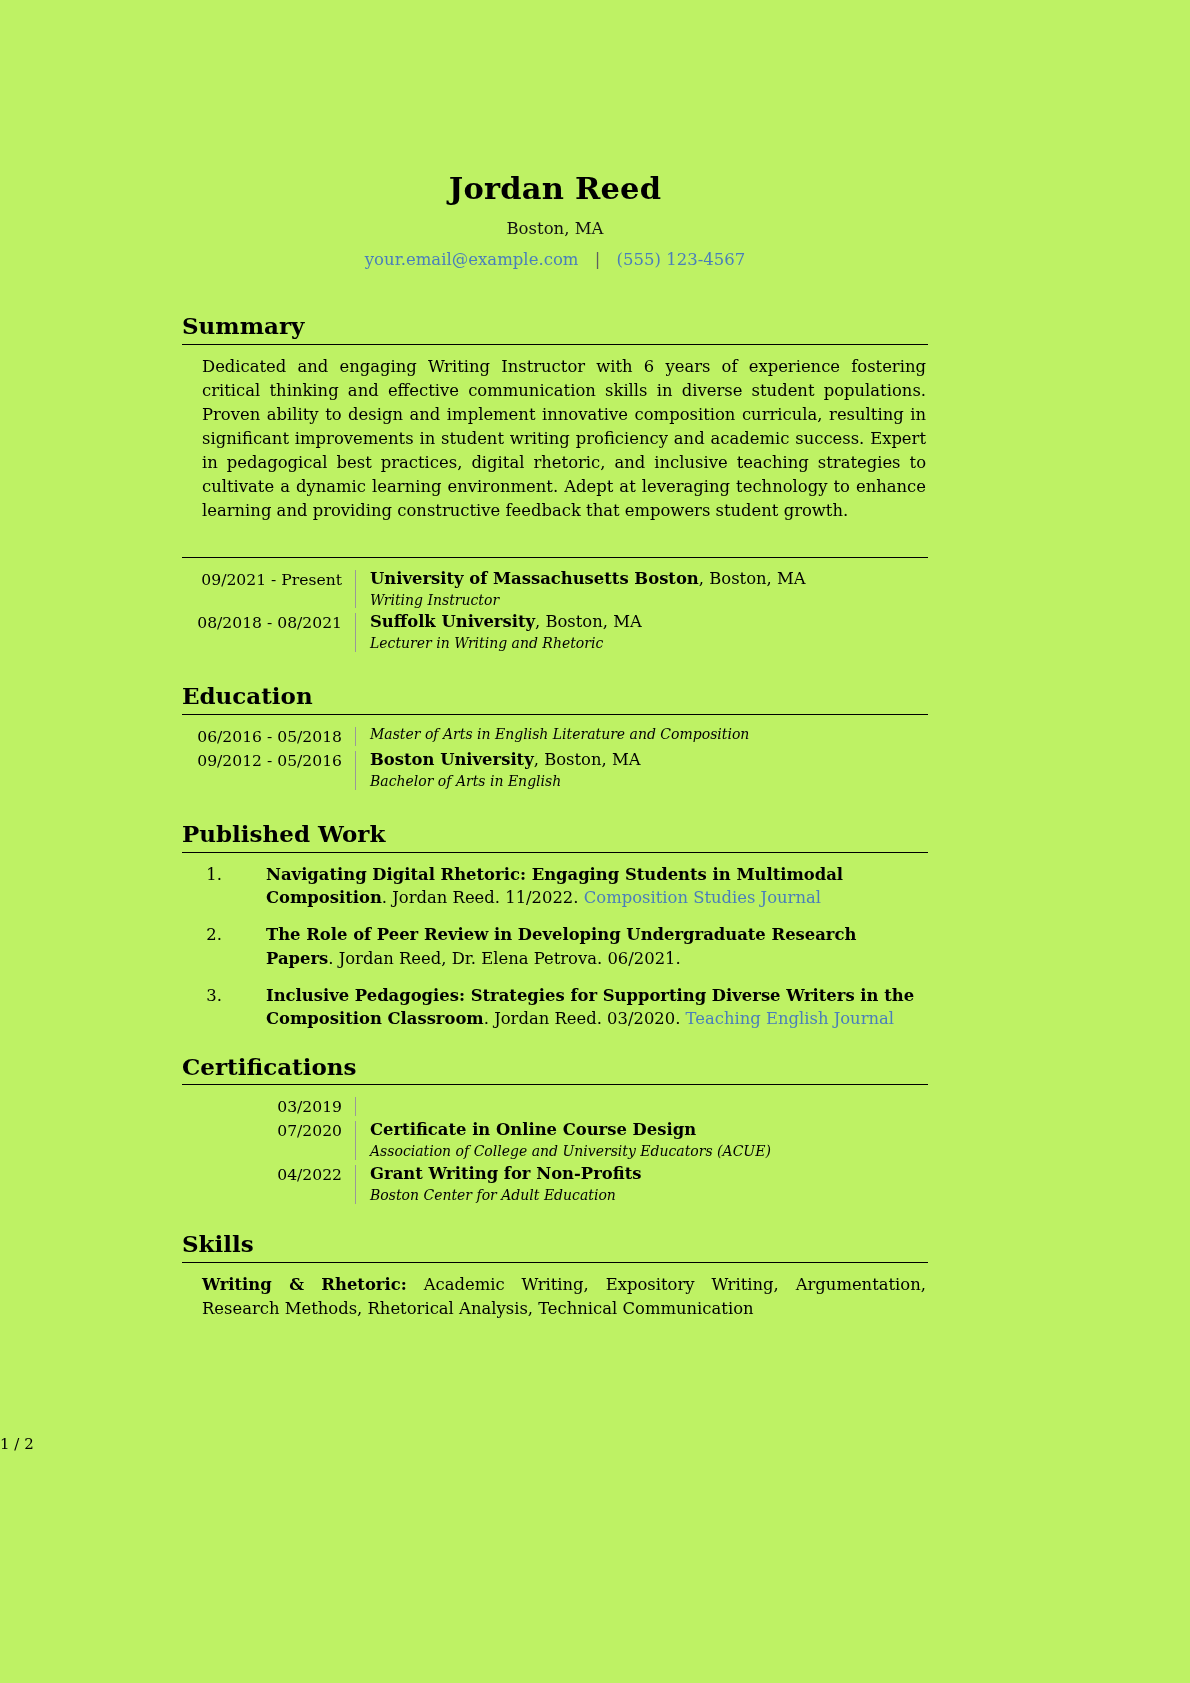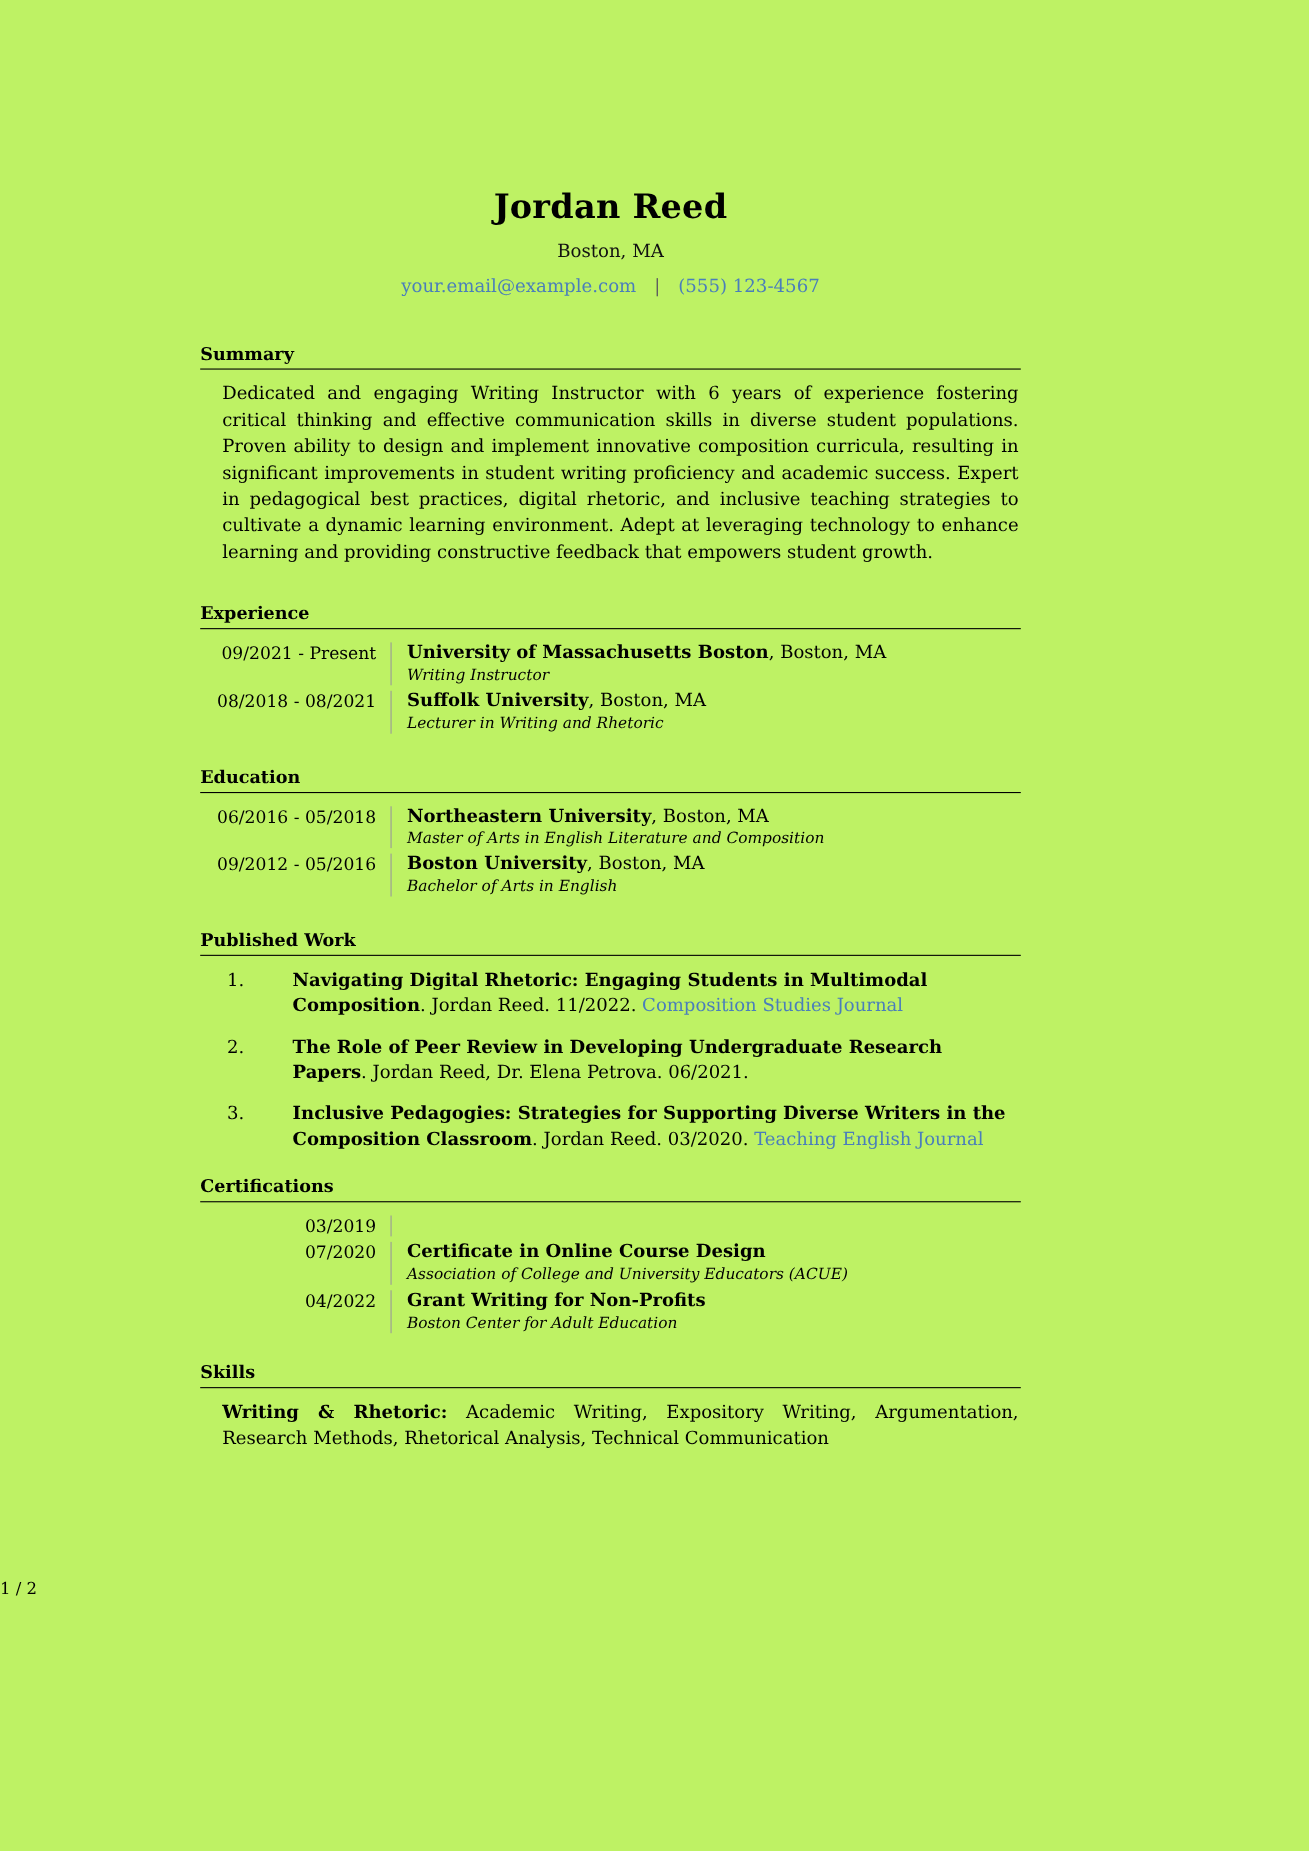--- a/index.html
+++ b/index.html
@@ -57,21 +57,21 @@
   }
   .hdr-sep {
     color: #5f5f5f;
     padding: 0 11px;
     display: inline-block;
   }
 
   
   .section { margin-top: 26px; }
   .sec-title {
-    font-size: 16px;
+    font-size: 23px;
     font-weight: bold;
     color: #000000;
     line-height: 1.25;
     padding-bottom: 2px;
   }
   .sec-rule {
     border-top: 1.6px solid #000000;
     margin-top: 1px;
     margin-bottom: 10px;
   }
@@ -202,21 +202,20 @@
 
     <div class="section" style="margin-top:42px;">
       <div class="sec-title">Summary</div>
       <div class="sec-rule"></div>
       <div class="summary-block">
         <div class="summary-text">Dedicated and engaging Writing Instructor with 6 years of experience fostering critical thinking and effective communication skills in diverse student populations. Proven ability to design and implement innovative composition curricula, resulting in significant improvements in student writing proficiency and academic success. Expert in pedagogical best practices, digital rhetoric, and inclusive teaching strategies to cultivate a dynamic learning environment. Adept at leveraging technology to enhance learning and providing constructive feedback that empowers student growth.</div>
       </div>
     </div>
 
     <div class="section" style="margin-top:34px;">
-      <div class="sec-title">Experience</div>
       <div class="sec-rule"></div>
       <div class="entries">
 
         <div class="entry">
           <div class="entry-date">09/2021 - Present</div>
           <div class="entry-bar"></div>
           <div class="entry-body">
             <div class="entry-line1"><b>University of Massachusetts Boston</b><span>, Boston, MA</span></div>
             <div class="entry-line2">Writing Instructor</div>
           </div>
@@ -236,21 +235,20 @@
 
     <div class="section" style="margin-top:28px;">
       <div class="sec-title">Education</div>
       <div class="sec-rule"></div>
       <div class="entries">
 
         <div class="entry">
           <div class="entry-date">06/2016 - 05/2018</div>
           <div class="entry-bar"></div>
           <div class="entry-body">
-            <div class="entry-line1"><b>Northeastern University</b><span>, Boston, MA</span></div>
             <div class="entry-line2">Master of Arts in English Literature and Composition</div>
           </div>
         </div>
 
         <div class="entry">
           <div class="entry-date">09/2012 - 05/2016</div>
           <div class="entry-bar"></div>
           <div class="entry-body">
             <div class="entry-line1"><b>Boston University</b><span>, Boston, MA</span></div>
             <div class="entry-line2">Bachelor of Arts in English</div>

